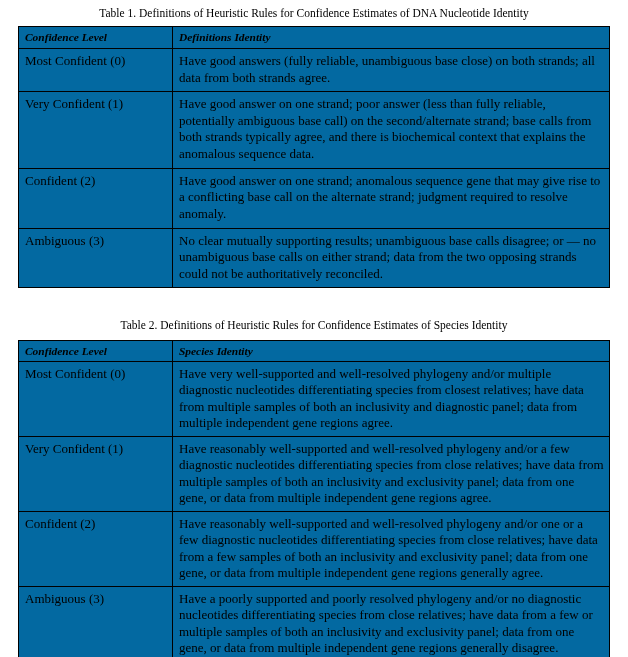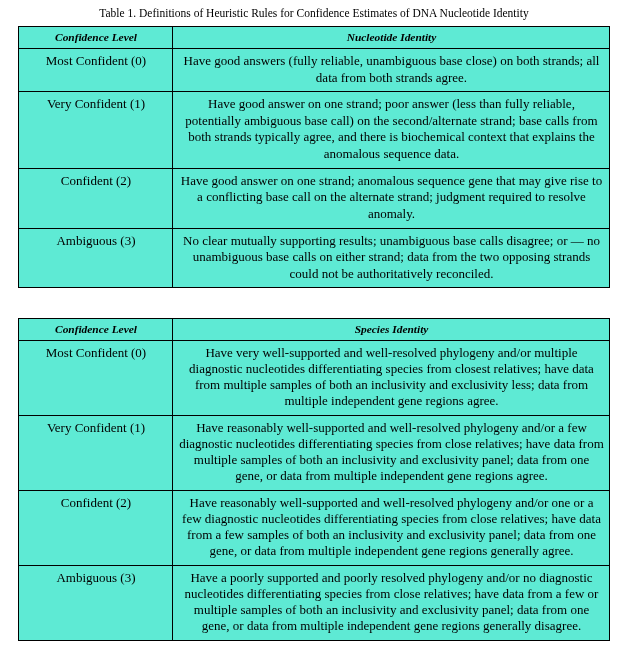--- a/index.html
+++ b/index.html
@@ -26,22 +26,21 @@
     font-size: 11.5px;
     line-height: 1.25;
     margin: 0 0 6px 0;
     font-family: "Liberation Serif", "DejaVu Serif", serif;
   }
   table.doc-table {
     width: 100%;
     border-collapse: collapse;
     table-layout: fixed;
     border: 1.6px solid #000;
-    background: #5eead4;
-    text-align: center;
+    background: #0369a1;
   }
   table.doc-table td {
     border: 1px solid #000;
     vertical-align: top;
     padding: 4px 5px 5px 6px;
     font-size: 13px;
     line-height: 1.28;
   }
   table.doc-table td.col-level {
     width: 142px;
@@ -64,21 +63,21 @@
 <body>
 
 <div class="page">
 
   <div class="caption">Table 1. Definitions of Heuristic Rules for Confidence Estimates of DNA Nucleotide Identity</div>
 
   <table class="doc-table" id="table1">
     <tbody>
       <tr class="header-row">
         <td class="col-level">Confidence Level</td>
-        <td>Nucleotide Identity</td>
+        <td>Definitions Identity</td>
       </tr>
       <tr>
         <td class="col-level">Most Confident (0)</td>
         <td>Have good answers (fully reliable, unambiguous base close) on both strands; all data from both strands agree.</td>
       </tr>
       <tr>
         <td class="col-level">Very Confident (1)</td>
         <td>Have good answer on one strand; poor answer (less than fully reliable, potentially ambiguous base call) on the second/alternate strand; base calls from both strands typically agree, and there is biochemical context that explains the anomalous sequence data.</td>
       </tr>
       <tr>
@@ -87,30 +86,31 @@
       </tr>
       <tr>
         <td class="col-level">Ambiguous (3)</td>
         <td>No clear mutually supporting results; unambiguous base calls disagree; or — no unambiguous base calls on either strand; data from the two opposing strands could not be authoritatively reconciled.</td>
       </tr>
     </tbody>
   </table>
 
   <div class="spacer-1"></div>
 
+  <div class="caption caption-2">Table 2. Definitions of Heuristic Rules for Confidence Estimates of Species Identity</div>
 
   <table class="doc-table" id="table2">
     <tbody>
       <tr class="header-row">
         <td class="col-level">Confidence Level</td>
         <td>Species Identity</td>
       </tr>
       <tr>
         <td class="col-level">Most Confident (0)</td>
-        <td>Have very well-supported and well-resolved phylogeny and/or multiple diagnostic nucleotides differentiating species from closest relatives; have data from multiple samples of both an inclusivity and exclusivity less; data from multiple independent gene regions agree.</td>
+        <td>Have very well-supported and well-resolved phylogeny and/or multiple diagnostic nucleotides differentiating species from closest relatives; have data from multiple samples of both an inclusivity and diagnostic panel; data from multiple independent gene regions agree.</td>
       </tr>
       <tr>
         <td class="col-level">Very Confident (1)</td>
         <td>Have reasonably well-supported and well-resolved phylogeny and/or a few diagnostic nucleotides differentiating species from close relatives; have data from multiple samples of both an inclusivity and exclusivity panel; data from one gene, or data from multiple independent gene regions agree.</td>
       </tr>
       <tr>
         <td class="col-level">Confident (2)</td>
         <td>Have reasonably well-supported and well-resolved phylogeny and/or one or a few diagnostic nucleotides differentiating species from close relatives; have data from a few samples of both an inclusivity and exclusivity panel; data from one gene, or data from multiple independent gene regions generally agree.</td>
       </tr>
       <tr>

